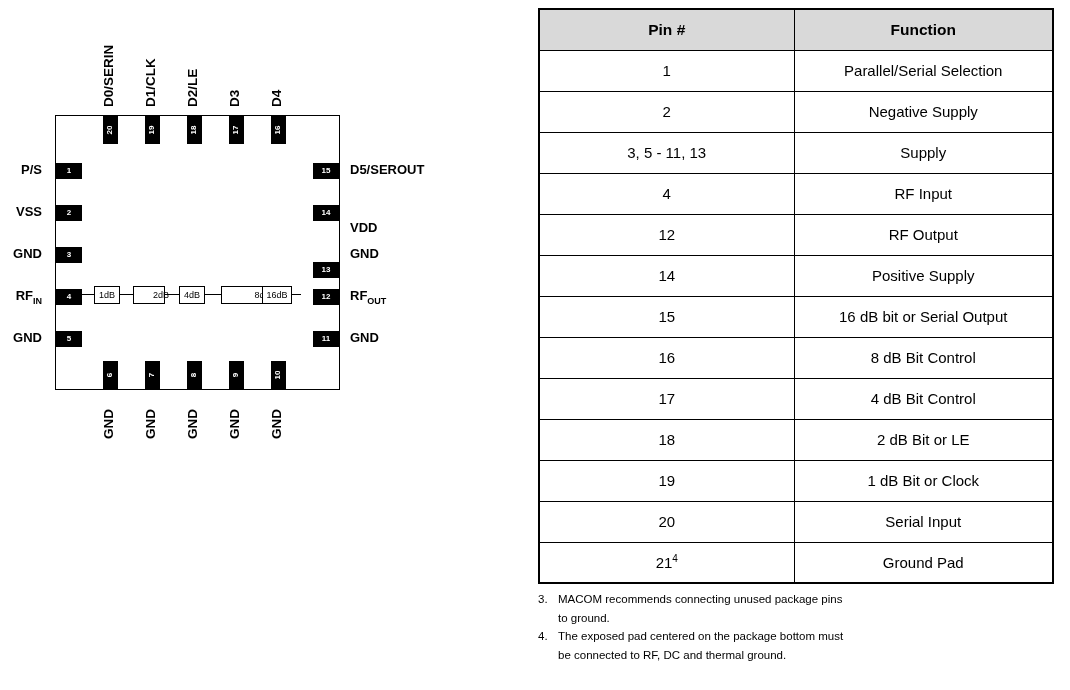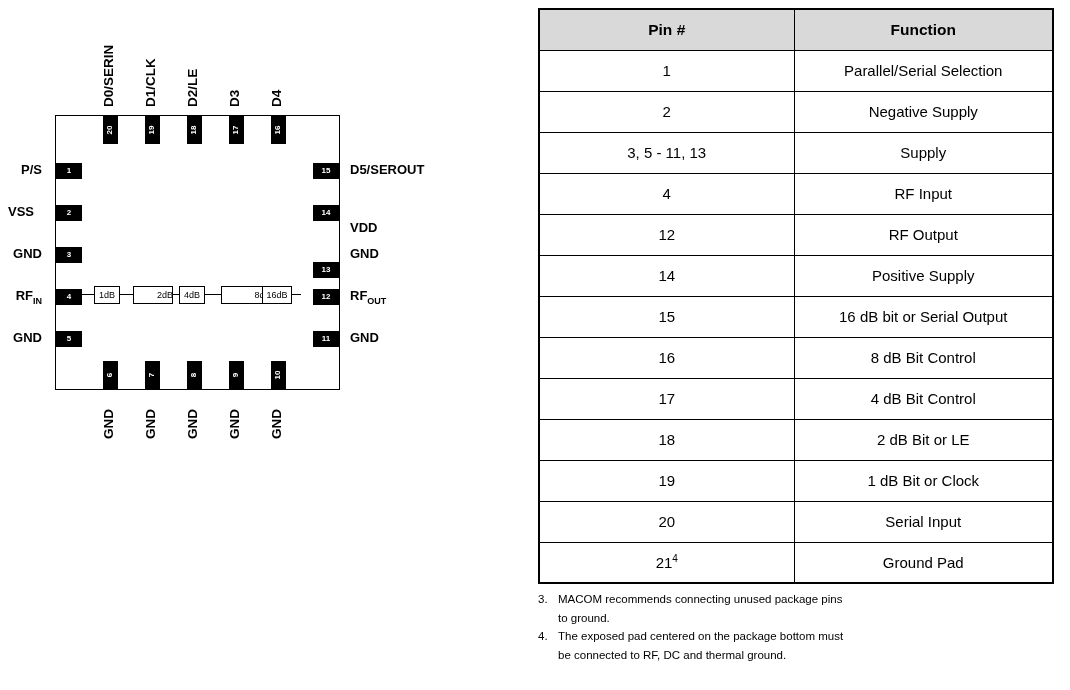--- a/index.html
+++ b/index.html
@@ -114,37 +114,37 @@
       <div class="pin pin-h" style="top: 146px; right: 0px;">
         <span>13</span>
       </div>
       <div class="pin pin-h" style="top: 173px; right: 0px;">
         <span>12</span>
       </div>
       <div class="pin pin-h" style="top: 215px; right: 0px;">
         <span>11</span>
       </div>
       <div class="att-box" style="left: 38px; width: 26px;">1dB</div>
-      <div class="att-box" style="left: 77px; width: 40px; padding-left: 24px;">2dB</div>
+      <div class="att-box" style="left: 77px; width: 32px; padding-left: 24px;">2dB</div>
       <div class="att-box" style="left: 123px; width: 26px;">4dB</div>
       <div class="att-box" style="left: 165px; width: 46px; padding-left: 37px;">8dB</div>
       <div class="att-box" style="left: 206px; width: 30px;">16dB</div>
     </div>
 <div class="vlabel" style="left: 101px; top: 5px; height: 102px;">D0/SERIN</div>
     <div class="vlabel" style="left: 143px; top: 5px; height: 102px;">D1/CLK</div>
     <div class="vlabel" style="left: 185px; top: 5px; height: 102px;">D2/LE</div>
     <div class="vlabel" style="left: 227px; top: 5px; height: 102px;">D3</div>
     <div class="vlabel" style="left: 269px; top: 5px; height: 102px;">D4</div>
     <div class="vlabel" style="left: 101px; top: 397px; height: 42px;">GND</div>
     <div class="vlabel" style="left: 143px; top: 397px; height: 42px;">GND</div>
     <div class="vlabel" style="left: 185px; top: 397px; height: 42px;">GND</div>
     <div class="vlabel" style="left: 227px; top: 397px; height: 42px;">GND</div>
     <div class="vlabel" style="left: 269px; top: 397px; height: 42px;">GND</div>
     <div class="side-label left" style="top: 161px;">P/S</div>
-    <div class="side-label left" style="top: 203px; text-align: center;">VSS</div>
+    <div class="side-label left" style="top: 203px;">VSS</div>
     <div class="side-label left" style="top: 245px;">GND</div>
     <div class="side-label left" style="top: 287px;">RF<sub>IN</sub></div>
     <div class="side-label left" style="top: 329px;">GND</div>
     <div class="side-label right" style="top: 161px;">D5/SEROUT</div>
     <div class="side-label right" style="top: 203px; margin-top: 16px;">VDD</div>
     <div class="side-label right" style="top: 245px;">GND</div>
     <div class="side-label right" style="top: 287px;">RF<sub>OUT</sub></div>
     <div class="side-label right" style="top: 329px;">GND</div>
   </div>
 

